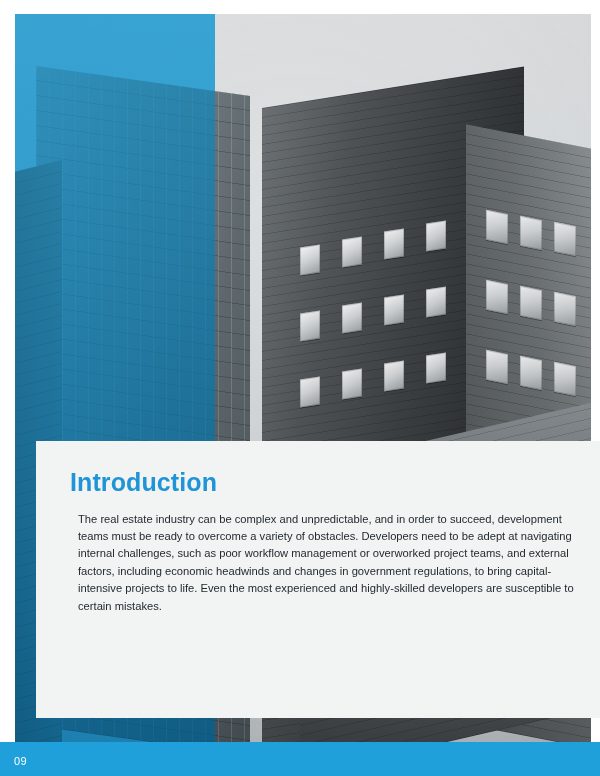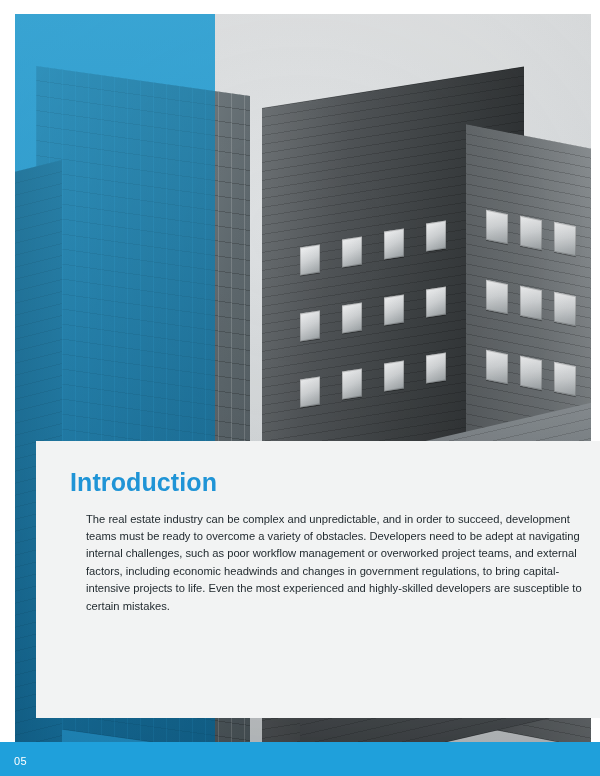--- a/index.html
+++ b/index.html
@@ -222,21 +222,21 @@
   }
   .card-title {
     margin: 0 0 14px 0;
     font-size: 25px;
     line-height: 1.1;
     font-weight: bold;
     color: #1f94d6;
     letter-spacing: 0.1px;
   }
   .card-para {
-    margin: 0 0 13px 16px;
+    margin: 0 0 13px 8px;
     font-size: 11.2px;
     line-height: 1.56;
     color: #222b30;
     text-align: left;
   }
   .card-para:last-child {
     margin-bottom: 0;
   }
 </style>
 </head>
@@ -291,15 +291,15 @@
   <div class="right-white"></div>
 
   <div class="card">
     <div class="card-inner">
       <h1 class="card-title">Introduction</h1>
       <p class="card-para">The real estate industry can be complex and unpredictable, and in order to succeed, development teams must be ready to overcome a variety of obstacles. Developers need to be adept at navigating internal challenges, such as poor workflow management or overworked project teams, and external factors, including economic headwinds and changes in government regulations, to bring capital-intensive projects to life. Even the most experienced and highly-skilled developers are susceptible to certain mistakes.</p>
     </div>
   </div>
 
   <div class="footer-bar"></div>
-  <div class="footer-page">05</div>
+  <div class="footer-page">09</div>
 
 </div>
 
 </body></html>

